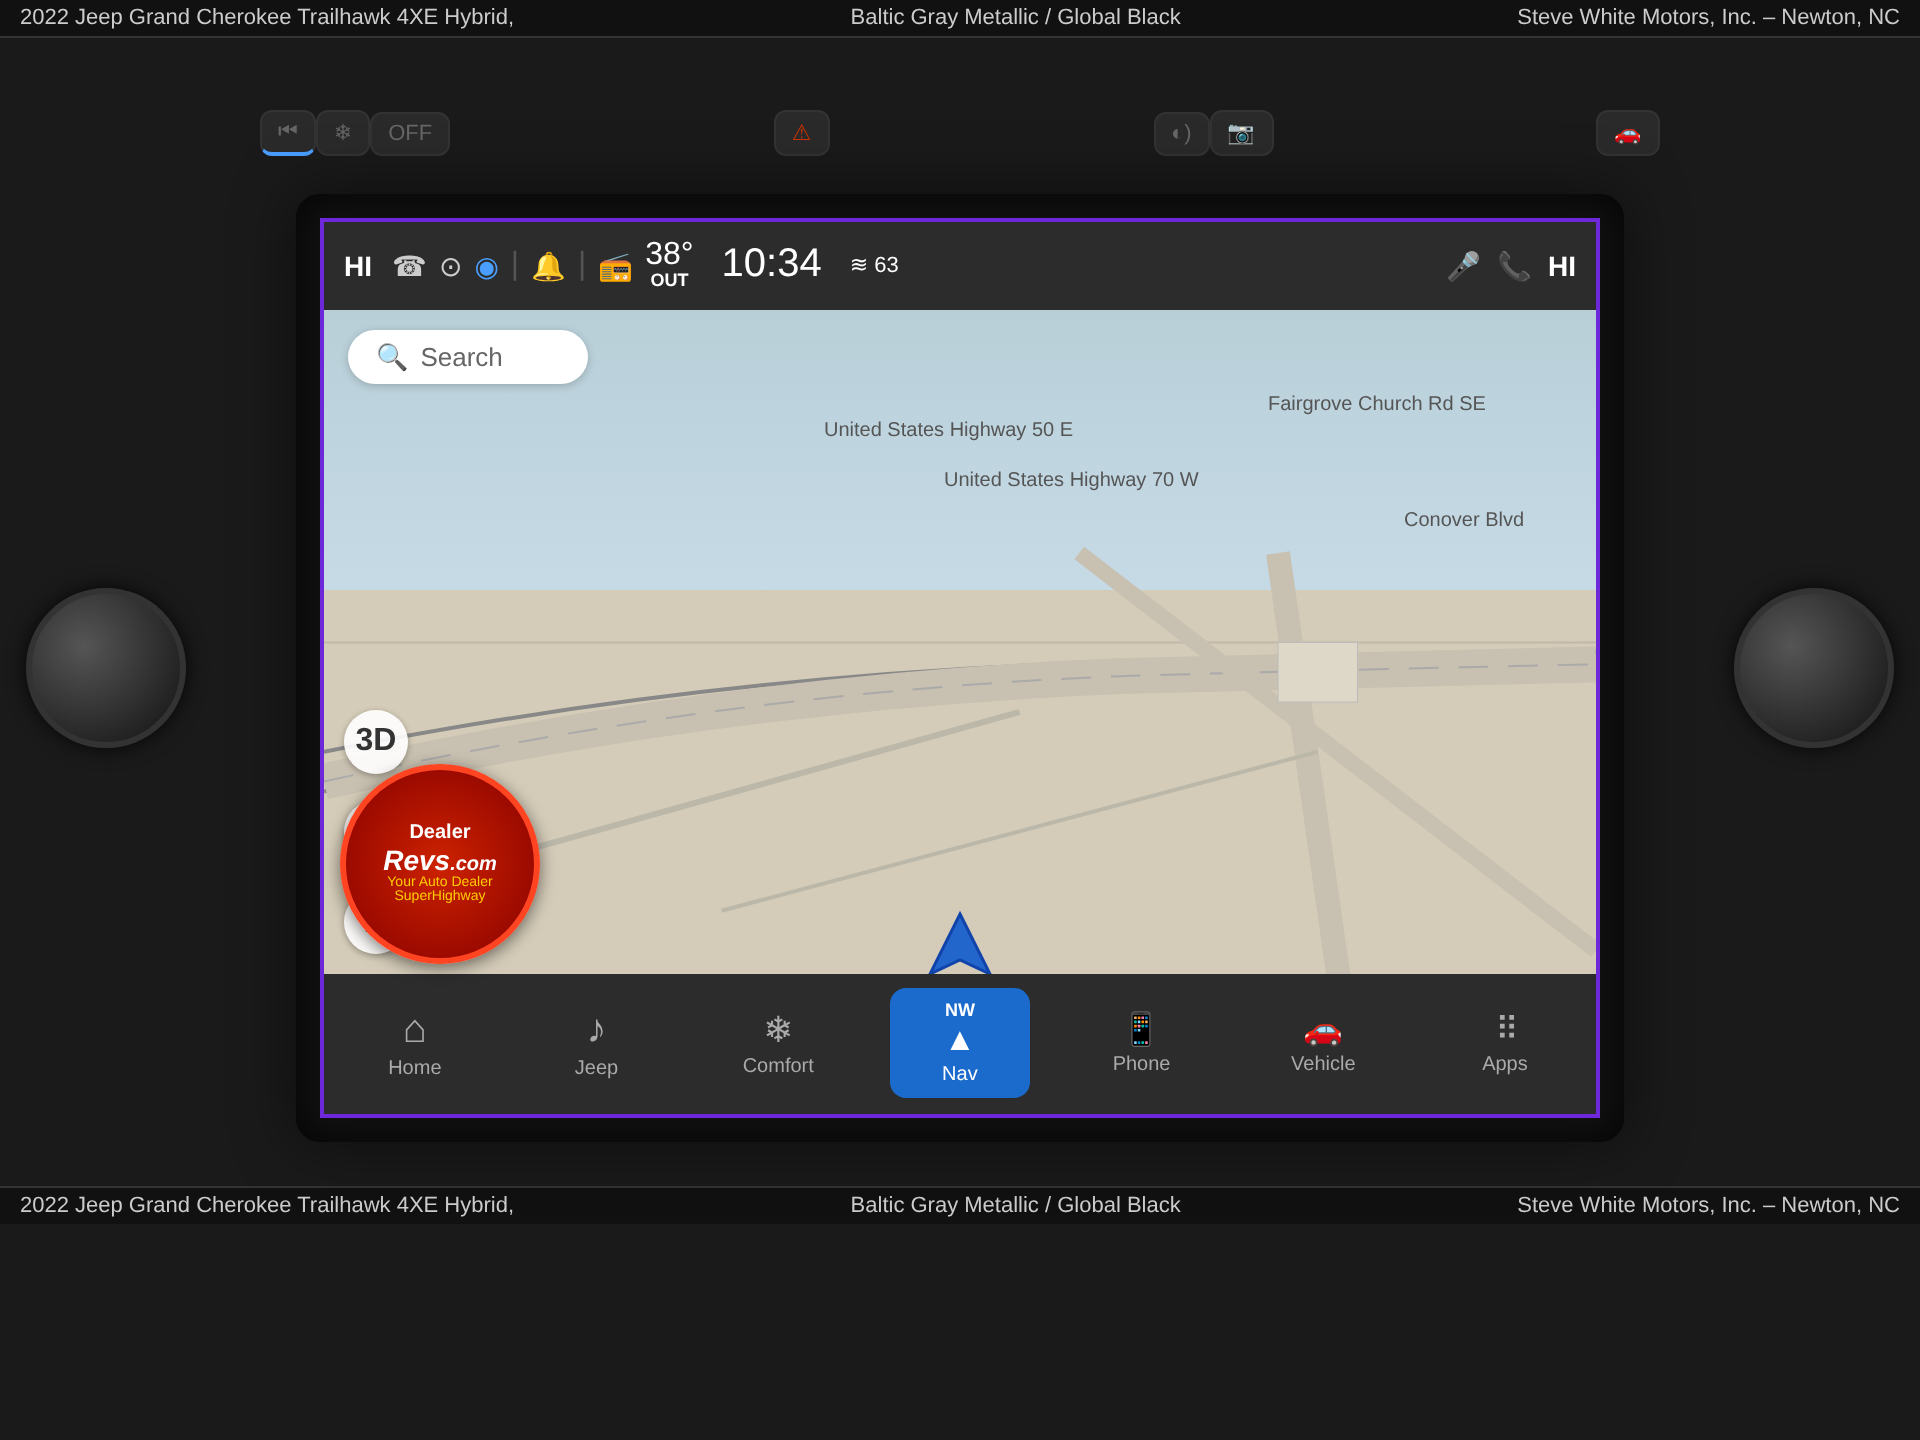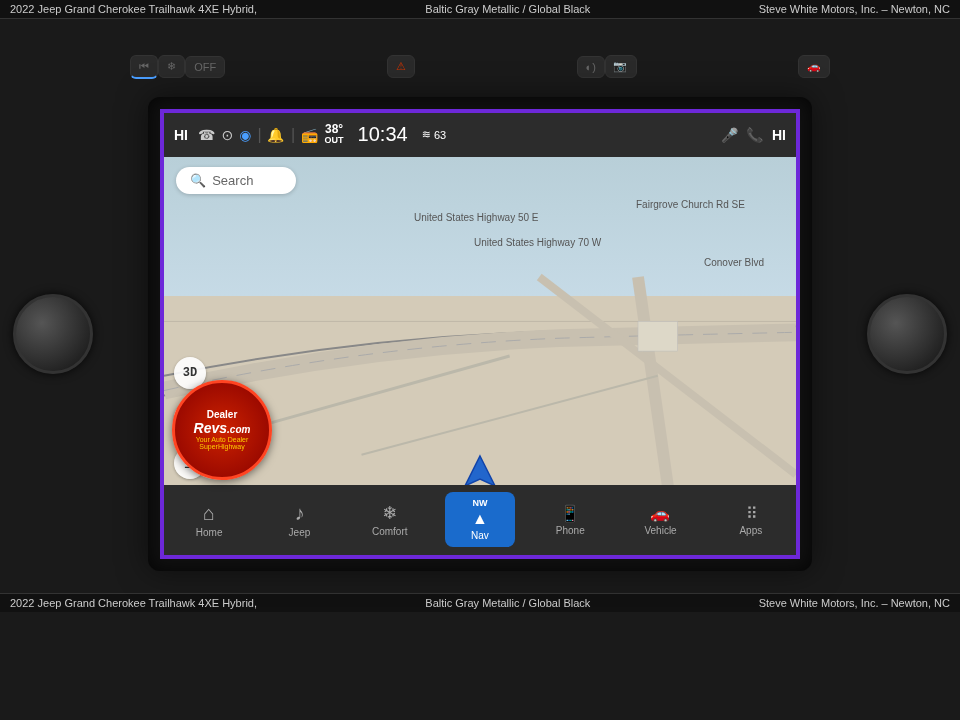--- a/index.html
+++ b/index.html
@@ -24,21 +24,21 @@
       border-bottom: 1px solid #333;
     }
 
     
     .screen {
       width: 640px;
       height: 450px;
       background: #e8e0d0;
       position: relative;
       overflow: hidden;
-      border: 4px solid #6d28d9;
+      border: 2px solid #6d28d9;
     }
 
     
     .status-bar {
       position: absolute;
       top: 0;
       left: 0;
       right: 0;
       height: 44px;
       background: #2c2c2c;
@@ -162,27 +162,26 @@
       position: absolute;
       left: 10px;
       top: 200px;
       background: rgba(255,255,255,0.9);
       border-radius: 50%;
       width: 32px;
       height: 32px;
       display: flex;
       align-items: center;
       justify-content: center;
-      font-size: 12px;
+      font-size: 16px;
       font-weight: bold;
       color: #333;
       cursor: pointer;
       box-shadow: 0 1px 3px rgba(0,0,0,0.3);
       z-index: 10;
-      font-family: Liberation Mono, monospace;
     }
 
     
     .map-btn-vol {
       position: absolute;
       left: 10px;
       top: 245px;
       background: rgba(255,255,255,0.9);
       border-radius: 50%;
       width: 32px;
@@ -458,21 +457,21 @@
           <div class="status-bar">
             <span class="status-hi">HI</span>
             <span class="status-icon">☎</span>
             <span class="status-icon">⊙</span>
             <span class="status-icon-blue">◉</span>
             <span class="status-separator">|</span>
             <span class="status-icon">🔔</span>
             <span class="status-separator">|</span>
             <span class="status-icon">📻</span>
             <div class="status-temp">
-              <div style="font-size:12px;font-weight:bold;">38°</div>
+              <div style="font-size:16px;font-weight:normal;">38°</div>
               <div style="font-size:9px;font-weight:bold;">OUT</div>
             </div>
             <span class="status-time">10:34</span>
             <span class="status-speed">
               <span>≋</span>
               <span>63</span>
             </span>
             <div class="status-right">
               <span class="status-mic">🎤</span>
               <span class="status-phone">📞</span>

